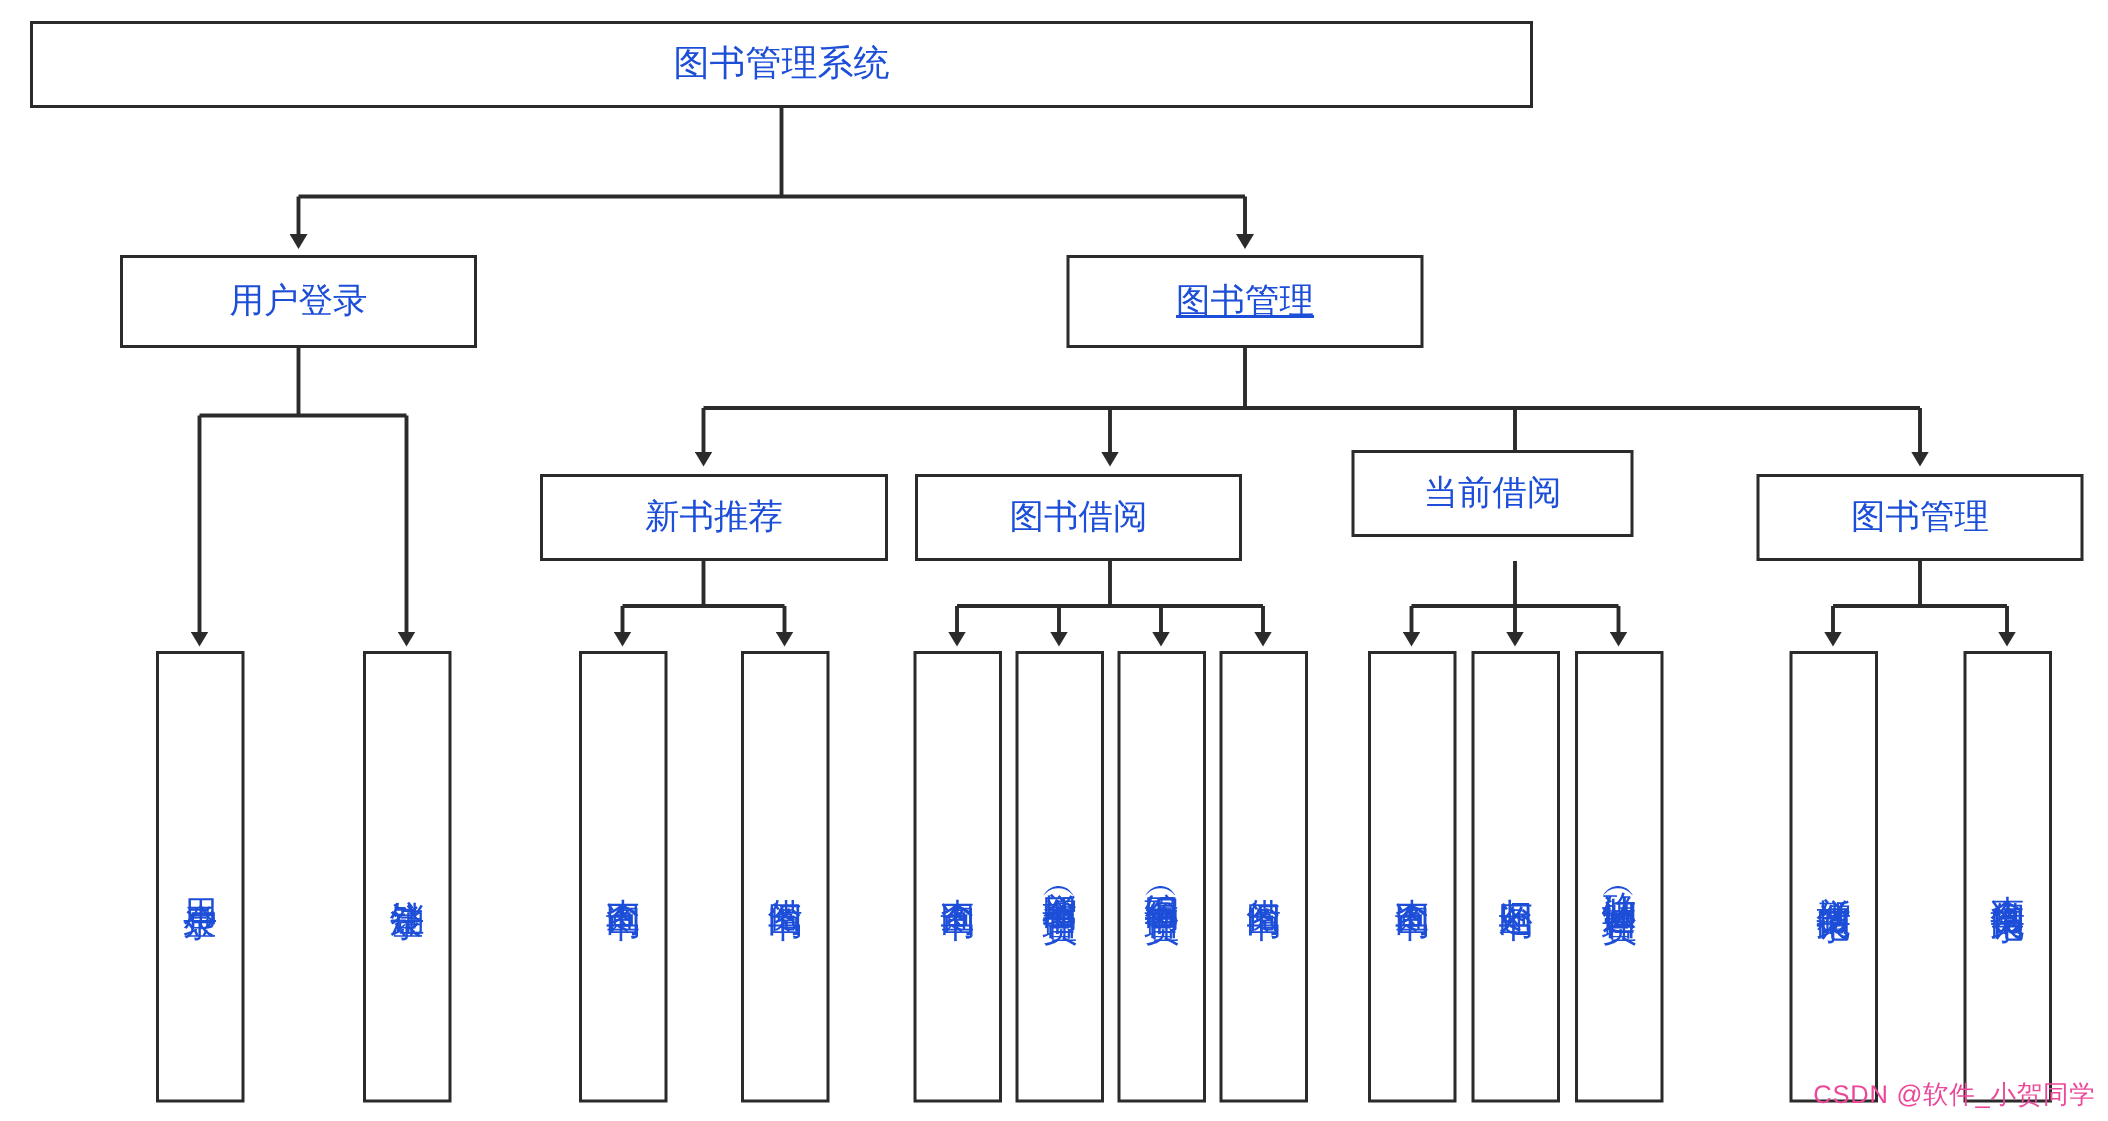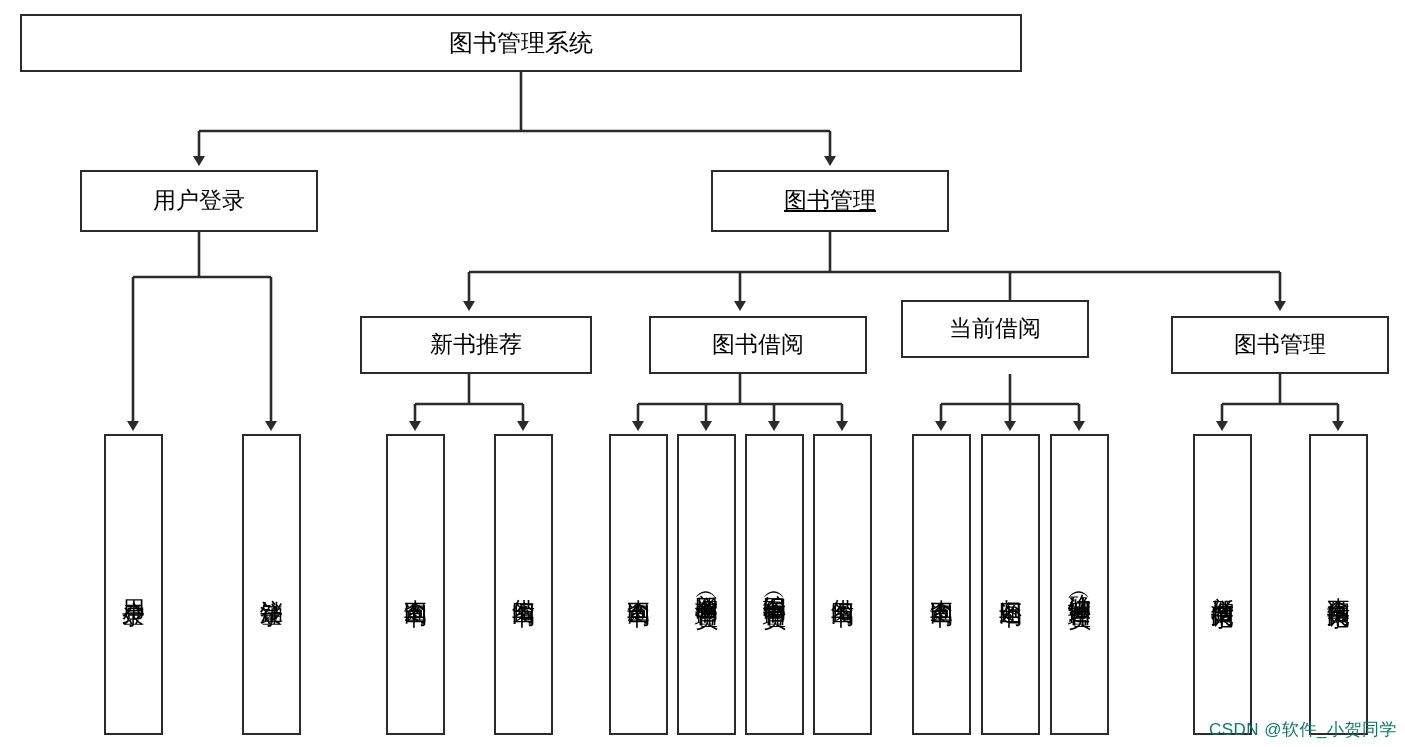--- a/index.html
+++ b/index.html
@@ -26,21 +26,21 @@
     pointer-events: none;
   }
   .node {
     position: absolute;
     box-sizing: border-box;
     background: #ffffff;
     border: 2px solid #2b2b2b;
     display: flex;
     align-items: center;
     justify-content: center;
-    color: #000000;
+    color: #1d4ed8;
     z-index: 2;
   }
   .node .label {
     display: block;
     text-align: center;
     line-height: 1.18;
     white-space: nowrap;
   }
   
   .node.horiz .label {
@@ -60,21 +60,21 @@
     font-size: 23px;
     letter-spacing: 2px;
     line-height: 1;
     white-space: nowrap;
   }
   #watermark {
     position: absolute;
     right: 8px;
     bottom: 6px;
     font-size: 17px;
-    color: #0f766e;
+    color: #ec4899;
     letter-spacing: 0.5px;
     z-index: 5;
     white-space: nowrap;
     user-select: none;
     margin-left: 29px;
   }
 </style>
 </head>
 <body>
 
@@ -139,21 +139,21 @@
   </div>
 
   <div class="node horiz" style="left:711px; top:170px; width:238px; height:62px;text-decoration:underline;">
     <span class="label">图书管理</span>
   </div>
 
   <div class="node horiz" style="left:360px; top:316px; width:232px; height:58px;">
     <span class="label">新书推荐</span>
   </div>
 
-  <div class="node horiz" style="left:649px; top:316px; width:218px; height:58px;">
+  <div class="node horiz" style="left:610px; top:316px; width:218px; height:58px;">
     <span class="label">图书借阅</span>
   </div>
 
   <div class="node horiz" style="left:901px; top:300px; width:188px; height:58px;">
     <span class="label">当前借阅</span>
   </div>
 
   <div class="node horiz" style="left:1171px; top:316px; width:218px; height:58px;">
     <span class="label">图书管理</span>
   </div>

